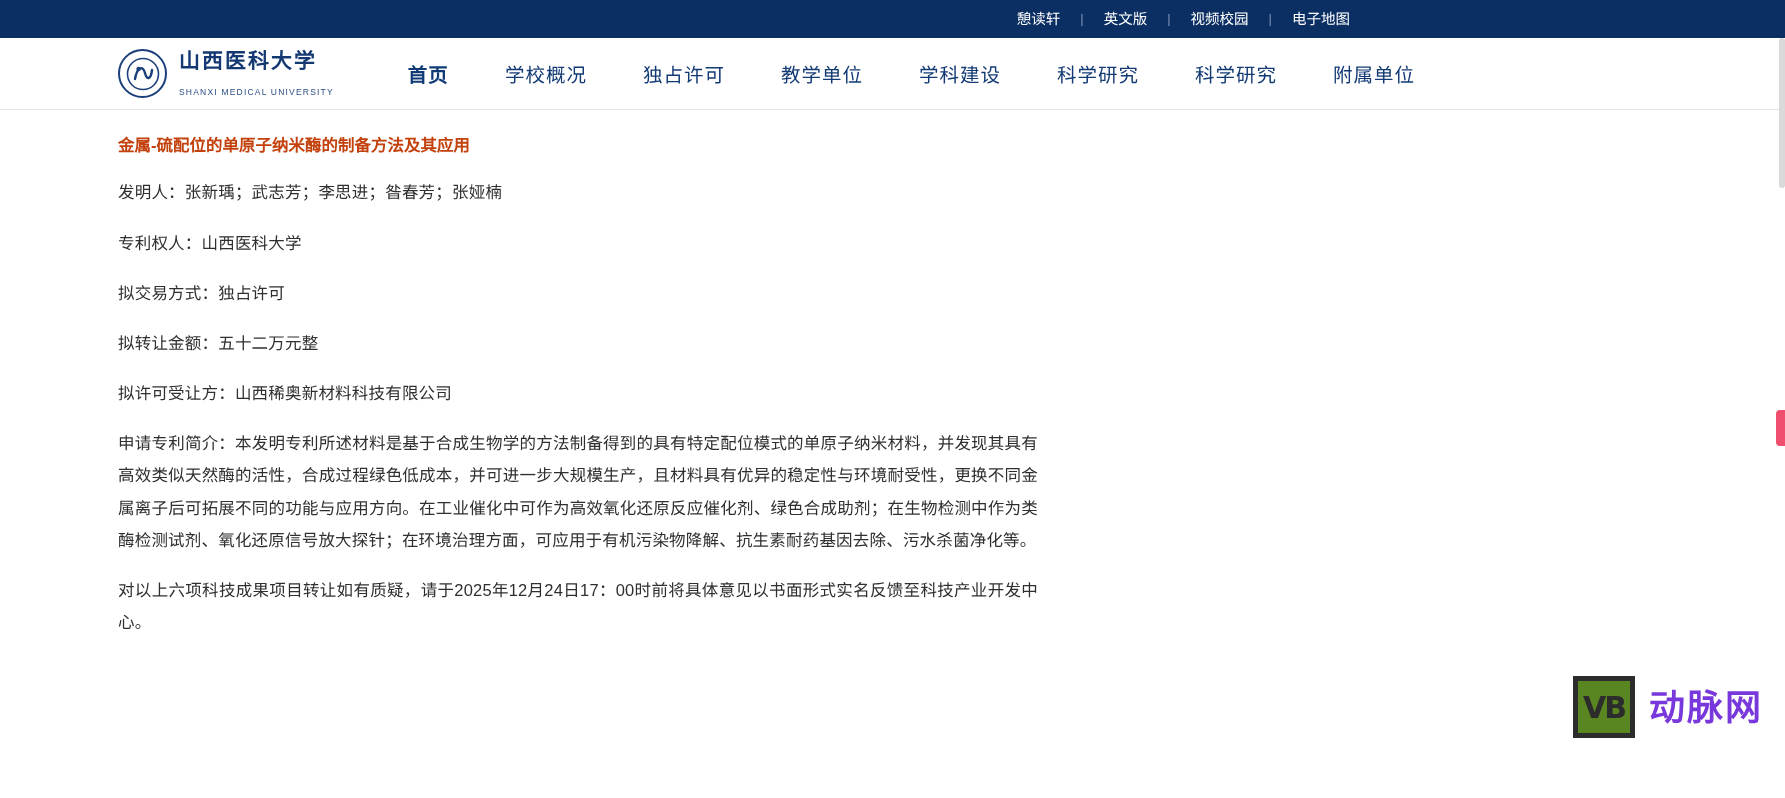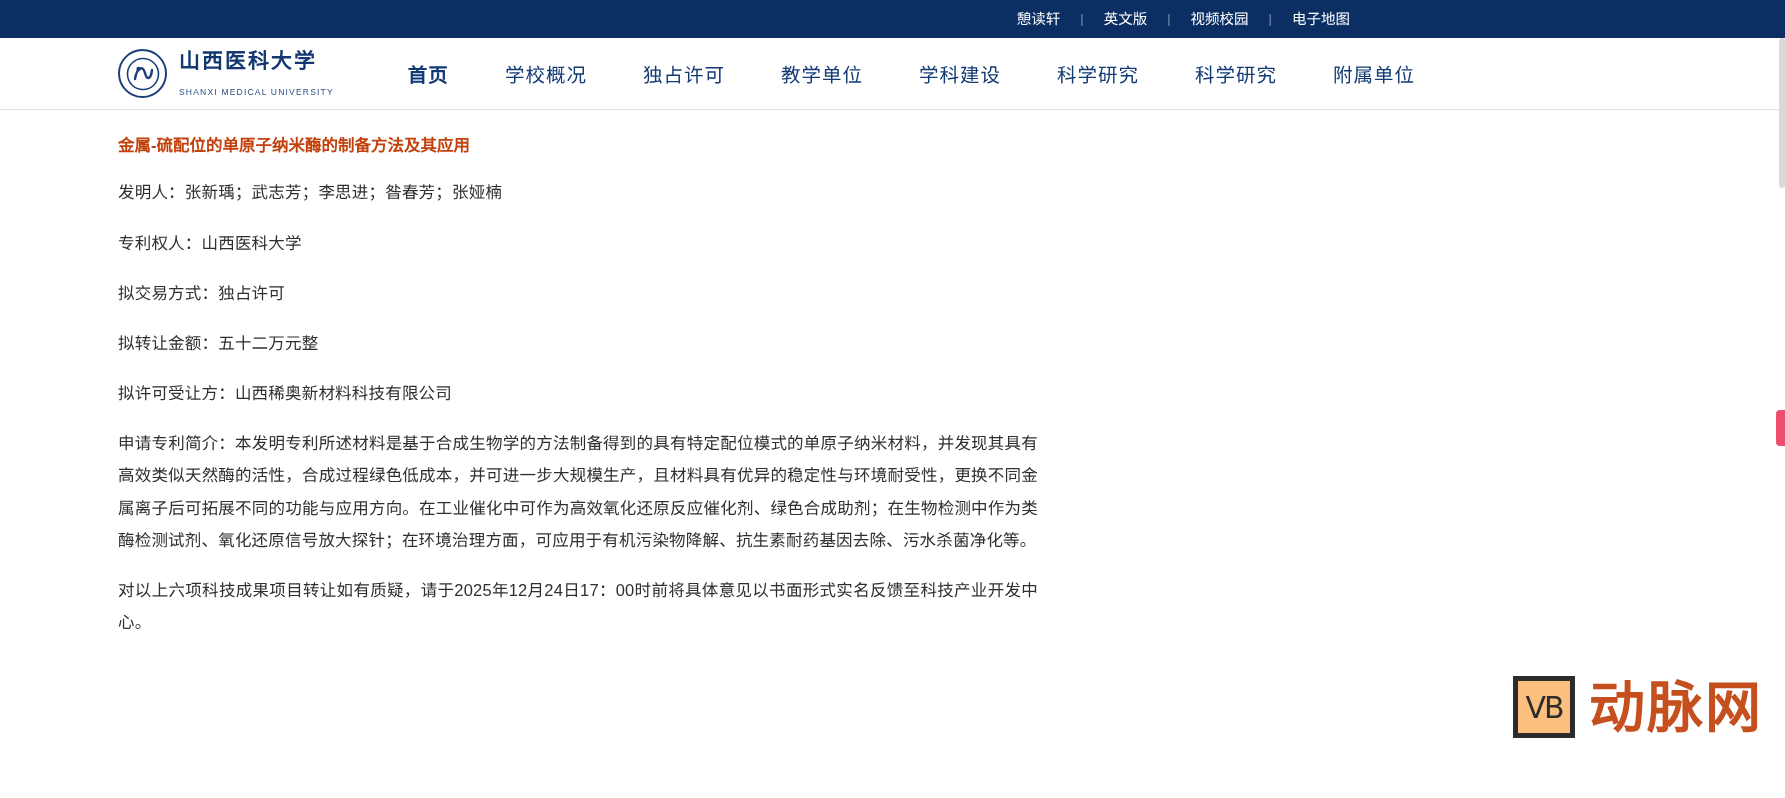--- a/index.html
+++ b/index.html
@@ -174,37 +174,37 @@
     bottom: 60px;
     display: flex;
     align-items: center;
     gap: 14px;
     opacity: 0.92;
     pointer-events: none;
   }
   .wm-badge {
     width: 62px;
     height: 62px;
-    background: #fdba74;
+    background: #4d7c0f;
     border: 5px solid #1b1b1b;
     display: flex;
     align-items: center;
     justify-content: center;
     font-family: "DejaVu Sans", sans-serif;
-    font-weight: 400;
+    font-weight: 700;
     font-size: 30px;
     color: #1b1b1b;
     letter-spacing: -2px;
     box-sizing: border-box;
   }
   .wm-text {
     font-family: "DejaVu Serif", "Liberation Serif", serif;
-    font-size: 56px;
-    font-weight: 700;
-    color: #c2410c;
+    font-size: 36px;
+    font-weight: 700;
+    color: #6d28d9;
     letter-spacing: 2px;
     line-height: 1;
   }
 </style>
 </head>
 <body>
 
 <div id="page">
 
   <div class="topbar">

